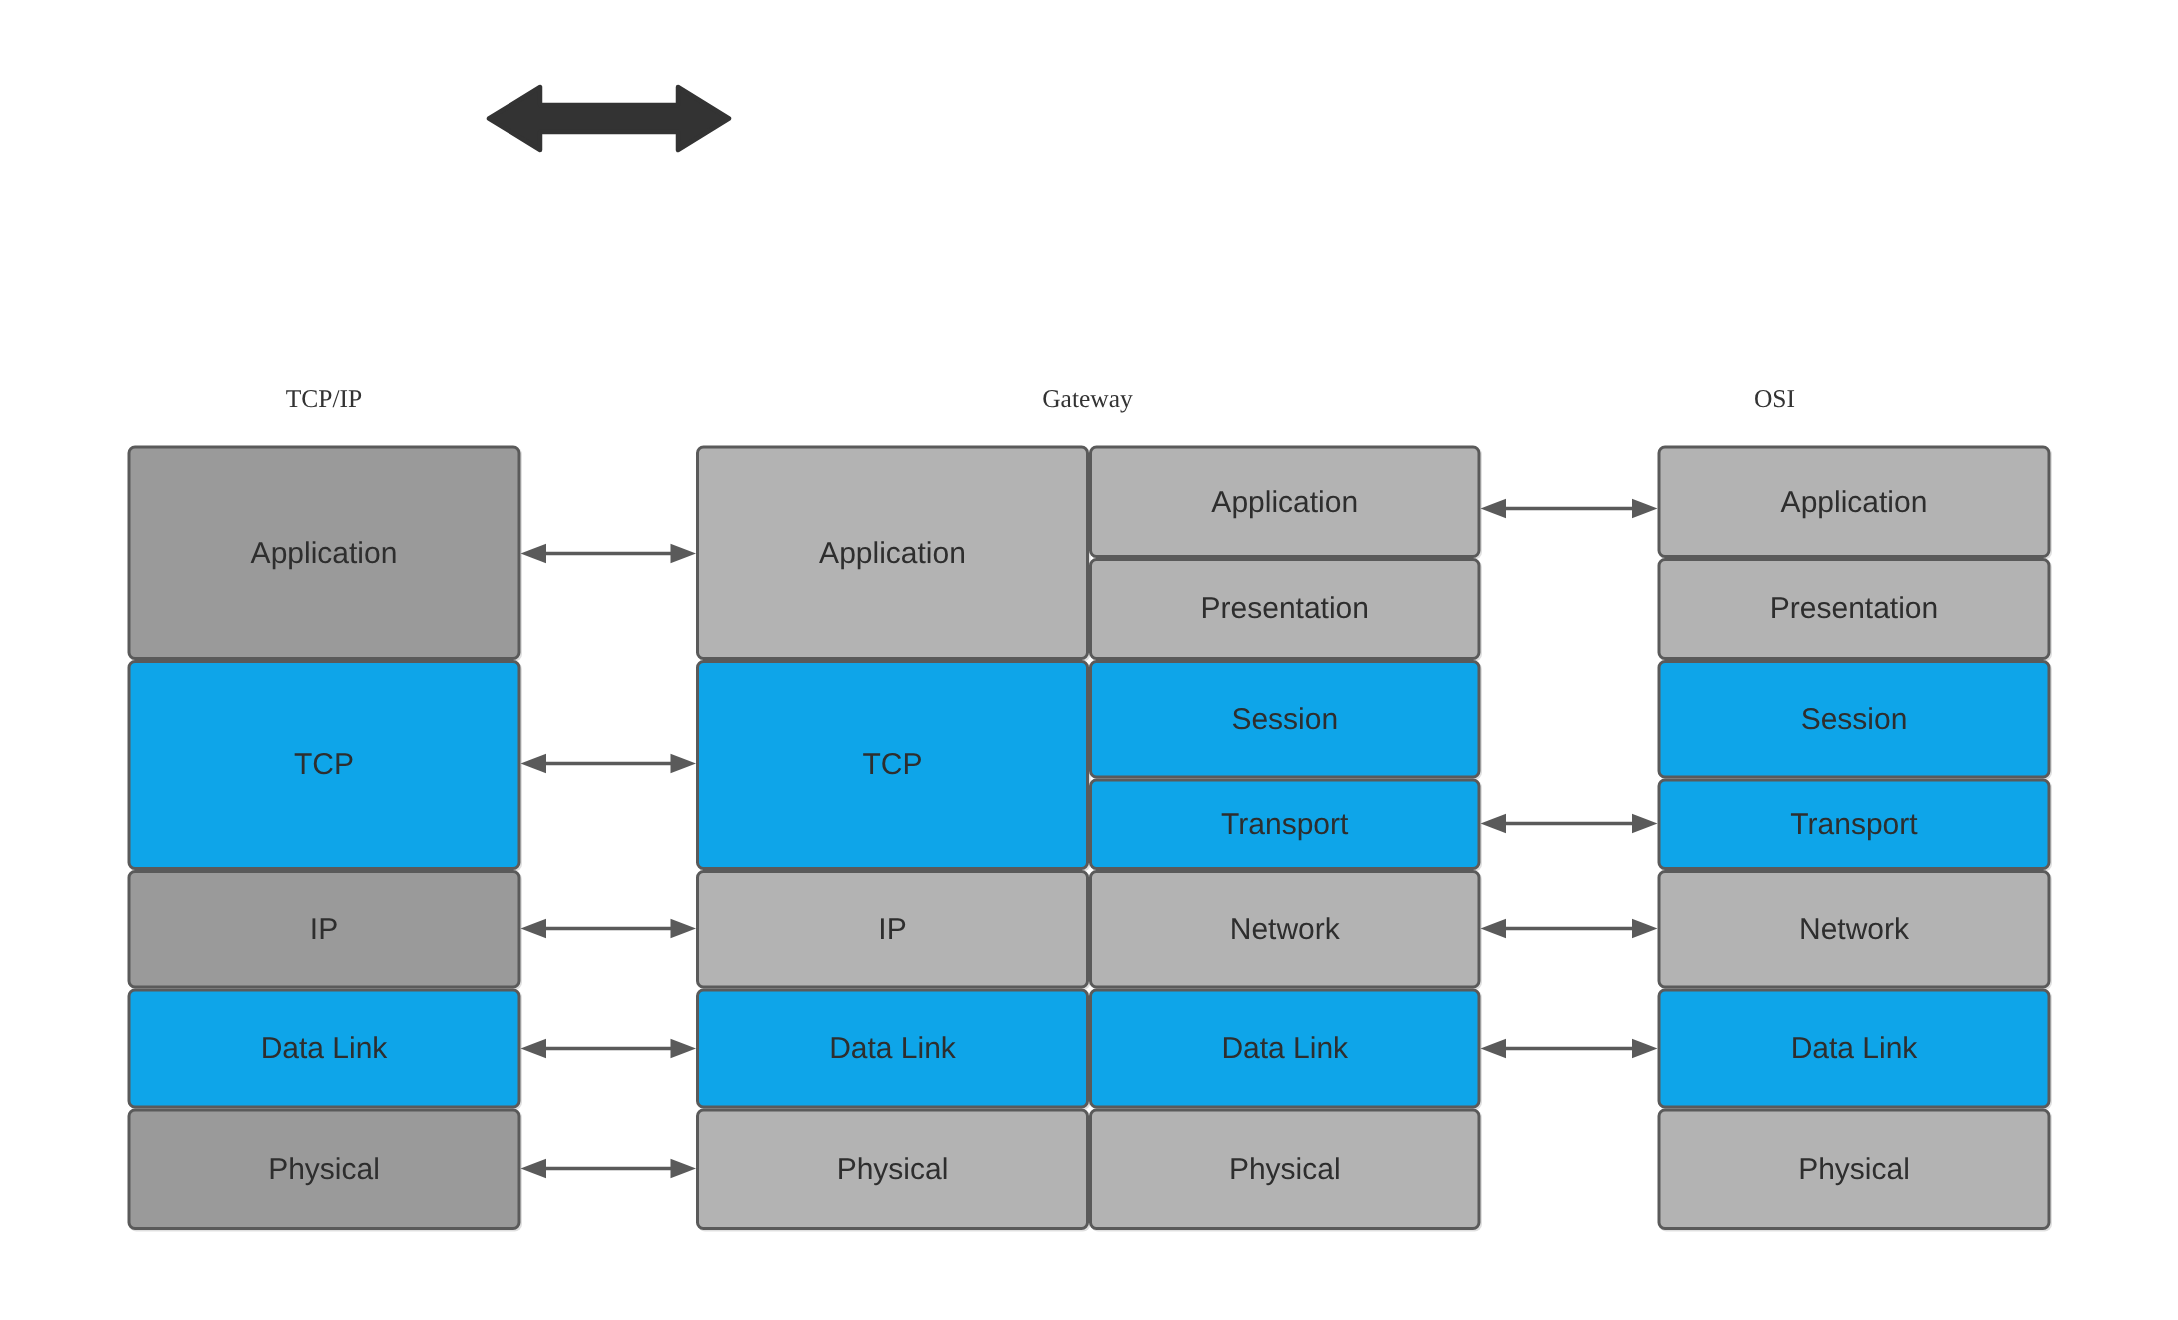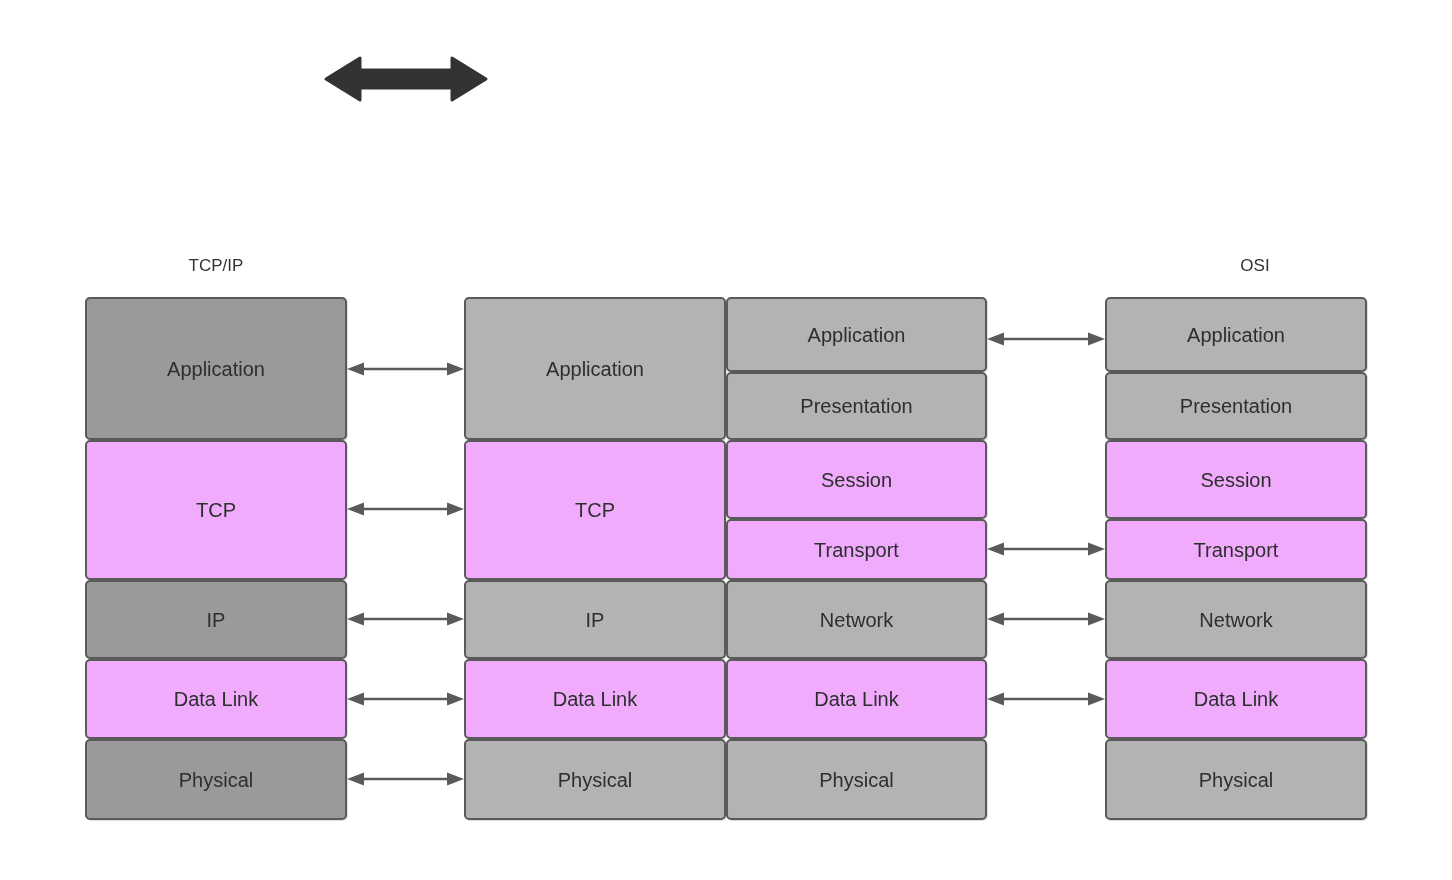--- a/index.html
+++ b/index.html
@@ -18,41 +18,42 @@
   #canvas { position: absolute; inset: 0; }
 
   
   .col-title {
     position: absolute;
     text-align: center;
     font-size: 17px;
     color: #333333;
     white-space: nowrap;
     line-height: 20px;
+    font-family: Liberation Serif, serif;
   }
 
   
   .stack { position: absolute; }
 
   .layer {
     position: absolute;
     border: 2px solid #5a5a5a;
     border-radius: 5px;
     display: flex;
     align-items: center;
     justify-content: center;
     font-size: 20px;
     color: #2e2e2e;
     line-height: 1;
     box-shadow: 1px 1px 0 rgba(0,0,0,0.12);
     background: #ffffff;
   }
   .layer.gray-dark { background: #9a9a9a; }
   .layer.gray-light { background: #b3b3b3; }
-  .layer.white { background: #f0abfc; }
+  .layer.white { background: #0ea5e9; }
 
   
   .connector { position: absolute; }
   .connector svg { display: block; overflow: visible; }
 
   
   .big-arrow { position: absolute; }
   .big-arrow svg { display: block; }
 </style>
 </head>
@@ -63,22 +64,23 @@
   <div class="big-arrow" style="left:322px; top:52px;">
     <svg width="168" height="54" viewBox="0 0 168 54" aria-hidden="true">
       <g>
         <path d="M 4 27 L 38 6 L 38 18 L 130 18 L 130 6 L 164 27 L 130 48 L 130 36 L 38 36 L 38 48 Z" fill="#333333" stroke="#333333" stroke-width="3" stroke-linejoin="round"></path>
       </g>
     </svg>
   </div>
 
   <div class="col-title" style="left:85px; top:256px; width:262px;">TCP/IP</div>
 
-
-  <div class="col-title" style="left:1124px; top:256px; width:262px;">OSI</div>
+  <div class="col-title" style="left:464px; top:256px; width:522px;">Gateway</div>
+
+  <div class="col-title" style="left:1052px; top:256px; width:262px;">OSI</div>
 
   <div class="stack">
     <div class="layer gray-dark" style="left:85px; top:297px; width:262px; height:143px;">
       <span>Application</span>
     </div>
     <div class="layer white" style="left:85px; top:440px; width:262px; height:140px;">
       <span>TCP</span>
     </div>
     <div class="layer gray-dark" style="left:85px; top:580px; width:262px; height:79px;">
       <span>IP</span>

